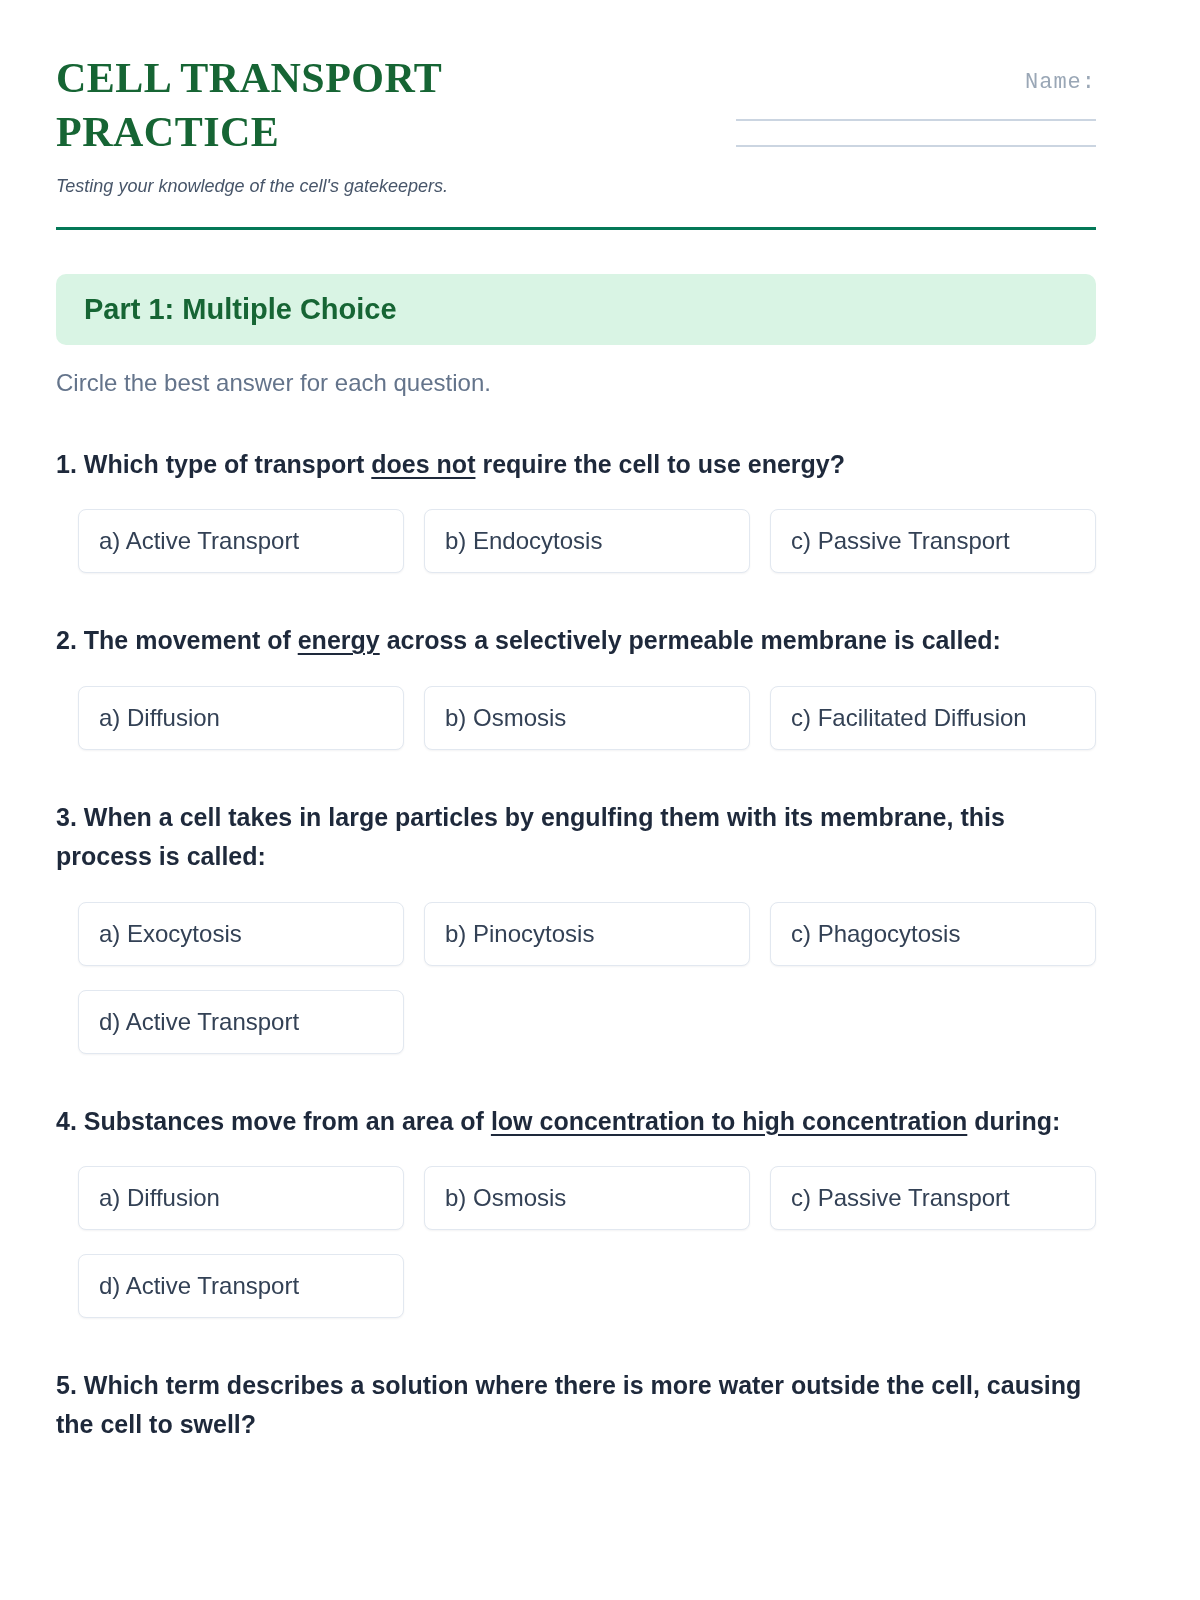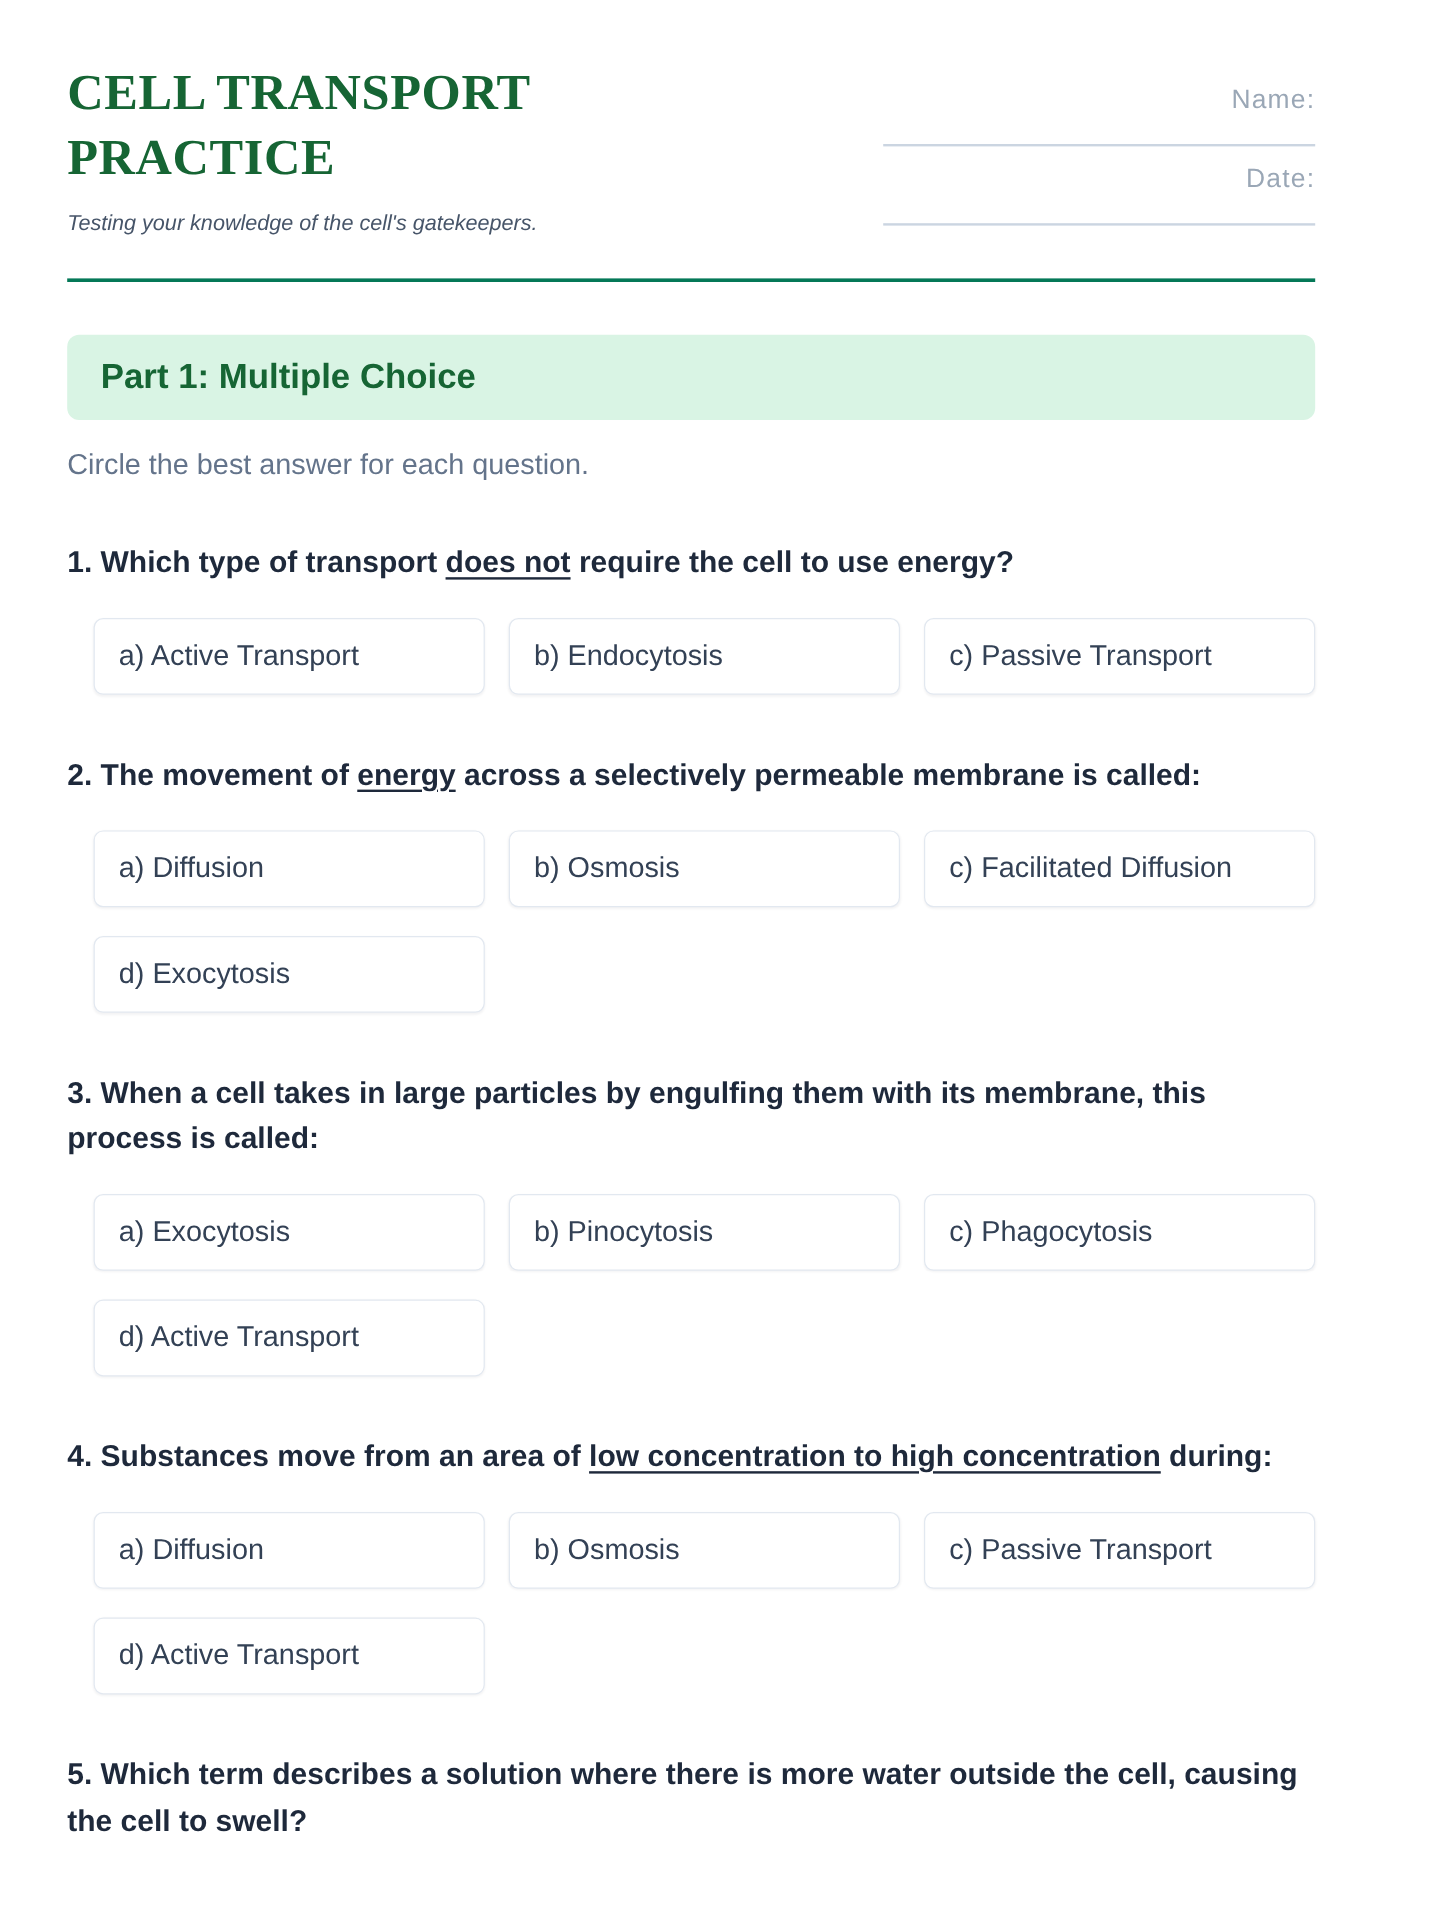--- a/index.html
+++ b/index.html
@@ -21,21 +21,21 @@
   .subtitle {
     margin-top: 16px;
     font-size: 18px;
     font-style: italic;
     color: #475569;
   }
   .fields { width: 360px; padding-top: 18px; }
   .field-label {
     display: block;
     text-align: right;
-    font-family: Liberation Sans, sans-serif;
+    font-family: Liberation Mono, monospace;
     font-size: 22px;
     color: #9aa7b6;
     letter-spacing: 1px;
   }
   .field-line {
     height: 0;
     border-bottom: 2px solid #cbd5e1;
     margin-top: 24px;
     margin-bottom: 14px;
   }
@@ -108,21 +108,20 @@
     <div class="header-left">
       <h1 class="page-title">
         <span>CELL TRANSPORT</span><br>
         <span>PRACTICE</span>
       </h1>
       <p class="subtitle">Testing your knowledge of the cell's gatekeepers.</p>
     </div>
     <div class="fields">
       <span class="field-label">Name:</span>
       <div class="field-line"></div>
-      <span class="field-label">Date:</span>
       <div class="field-line"></div>
     </div>
   </header>
 
   <hr class="rule">
 
   <div class="section-banner">
     <h2 class="section-title">Part 1: Multiple Choice</h2>
   </div>
 
@@ -136,21 +135,20 @@
           <div class="option">b) Endocytosis</div>
           <div class="option">c) Passive Transport</div>
         </div>
       </section>
       <section class="question">
         <h3 class="question-text">2. The movement of <span class="u">energy</span> across a selectively permeable membrane is called:</h3>
         <div class="options">
           <div class="option">a) Diffusion</div>
           <div class="option">b) Osmosis</div>
           <div class="option">c) Facilitated Diffusion</div>
-          <div class="option">d) Exocytosis</div>
         </div>
       </section>
       <section class="question">
         <h3 class="question-text">3. When a cell takes in large particles by engulfing them with its membrane, this process is called:</h3>
         <div class="options">
           <div class="option">a) Exocytosis</div>
           <div class="option">b) Pinocytosis</div>
           <div class="option">c) Phagocytosis</div>
           <div class="option">d) Active Transport</div>
         </div>

